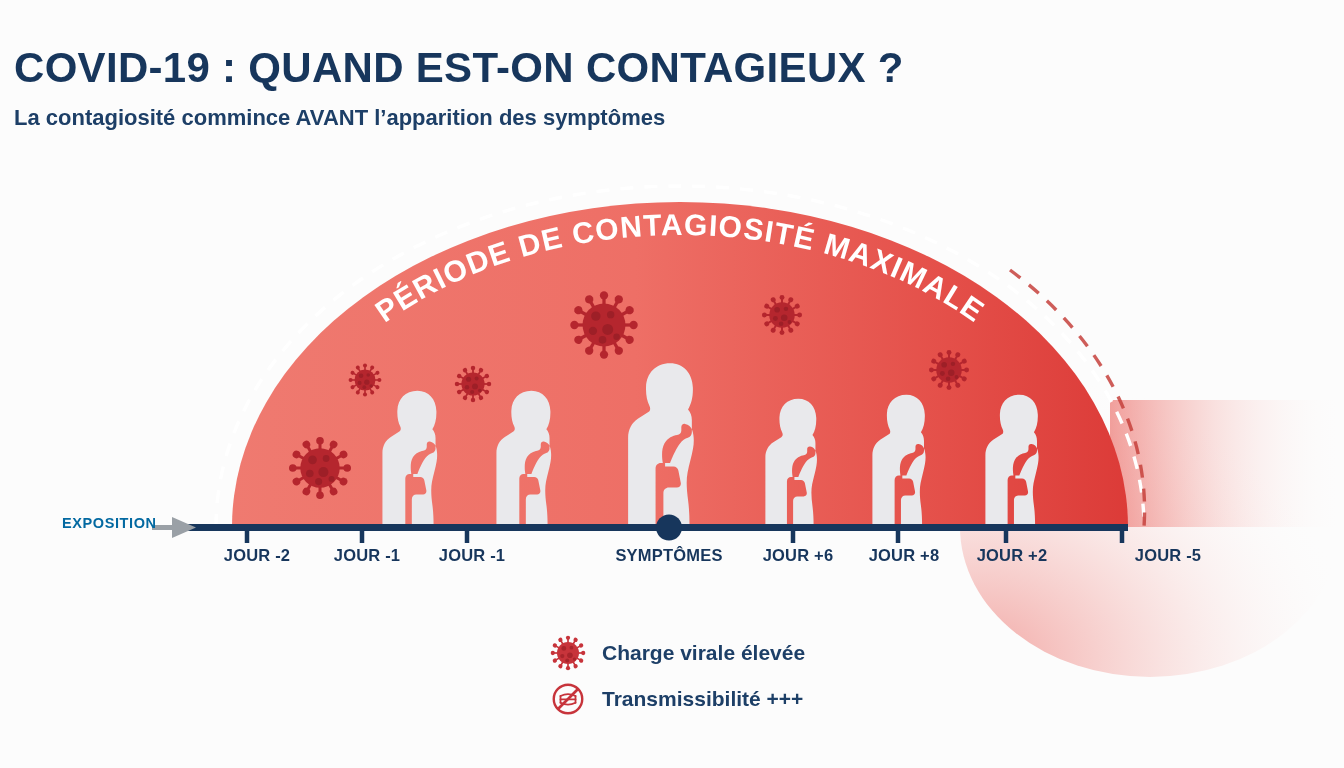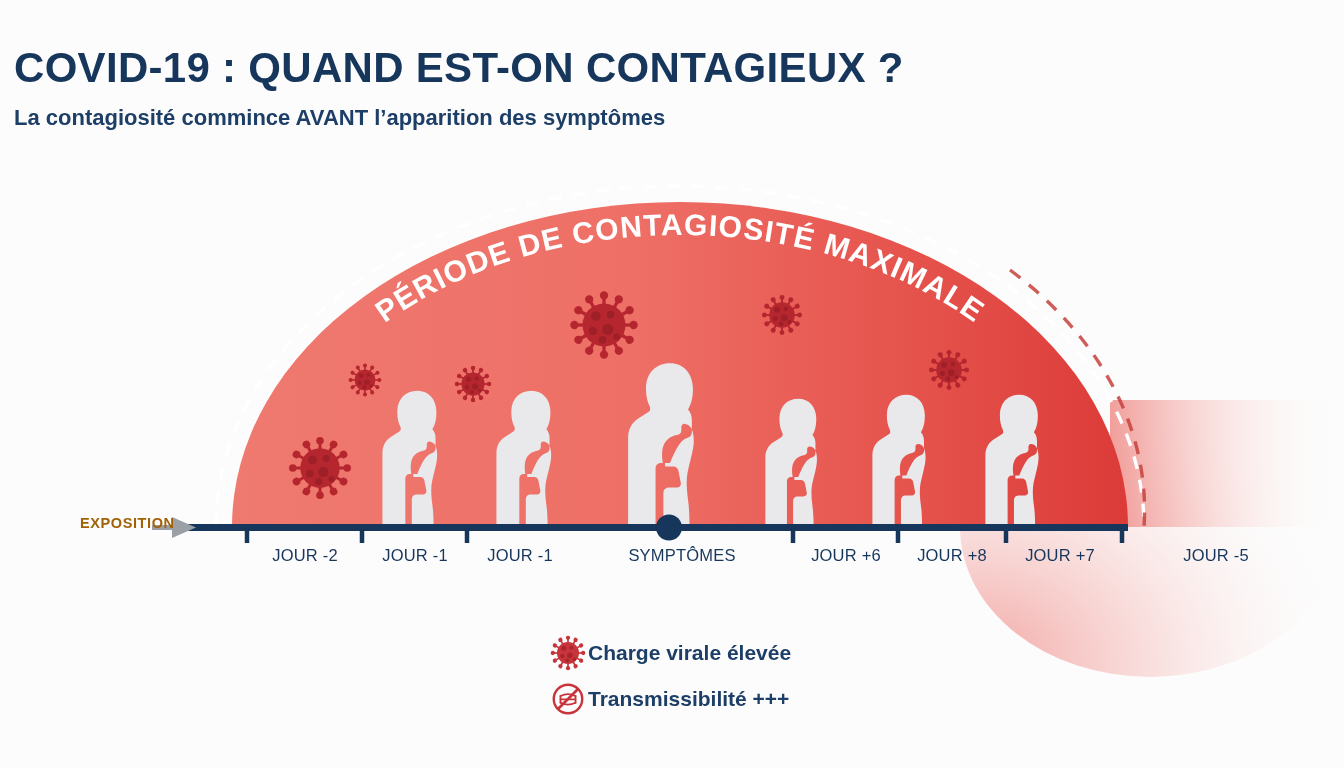--- a/index.html
+++ b/index.html
@@ -55,35 +55,33 @@
   }
 
   
   .exposition {
     position: absolute;
     left: 62px;
     top: 515px;
     font-size: 14.5px;
     font-weight: bold;
     letter-spacing: 0.6px;
-    color: #a16207;
-    margin-left: 18px;
+    color: #0369a1;
   }
 
   
   .axis-label {
     position: absolute;
     top: 546px;
     transform: translateX(-50%);
     font-size: 16.5px;
-    font-weight: normal;
+    font-weight: bold;
     letter-spacing: 0.2px;
     color: #17365c;
     white-space: nowrap;
-    margin-left: 48px;
   }
 
   
   .legend {
     position: absolute;
     left: 548px;
     top: 630px;
   }
   .legend-row {
     display: flex;
@@ -92,20 +90,21 @@
   }
   .legend-icon {
     width: 40px;
     height: 40px;
     flex: 0 0 40px;
     display: flex;
     align-items: center;
     justify-content: center;
   }
   .legend-text {
+    margin-left: 14px;
     font-size: 21px;
     font-weight: bold;
     color: #1d3f67;
     white-space: nowrap;
   }
 </style>
 </head>
 <body>
 
 <div id="infographic">
@@ -304,24 +303,24 @@
         <circle cx="669" cy="527.5" r="13" fill="#17365c"></circle>
       </g>
     </svg>
   </div>
 
   <div class="exposition">EXPOSITION</div>
 
   <div class="axis-label" style="left:257px">JOUR -2</div>
   <div class="axis-label" style="left:367px">JOUR -1</div>
   <div class="axis-label" style="left:472px">JOUR -1</div>
-  <div class="axis-label" style="left:634px">SYMPTÔMES</div>
+  <div class="axis-label" style="left:669px">SYMPTÔMES</div>
   <div class="axis-label" style="left:798px">JOUR +6</div>
   <div class="axis-label" style="left:904px">JOUR +8</div>
-  <div class="axis-label" style="left:1012px">JOUR +7</div>
+  <div class="axis-label" style="left:1012px">JOUR +2</div>
   <div class="axis-label" style="left:1168px">JOUR -5</div>
 
   <div class="legend">
 
     <div class="legend-row">
       <span class="legend-icon">
         <svg width="38" height="38" viewBox="-50 -50 100 100" xmlns="http://www.w3.org/2000/svg">
           <g fill="#c7343b">
             <g>
               <g>

